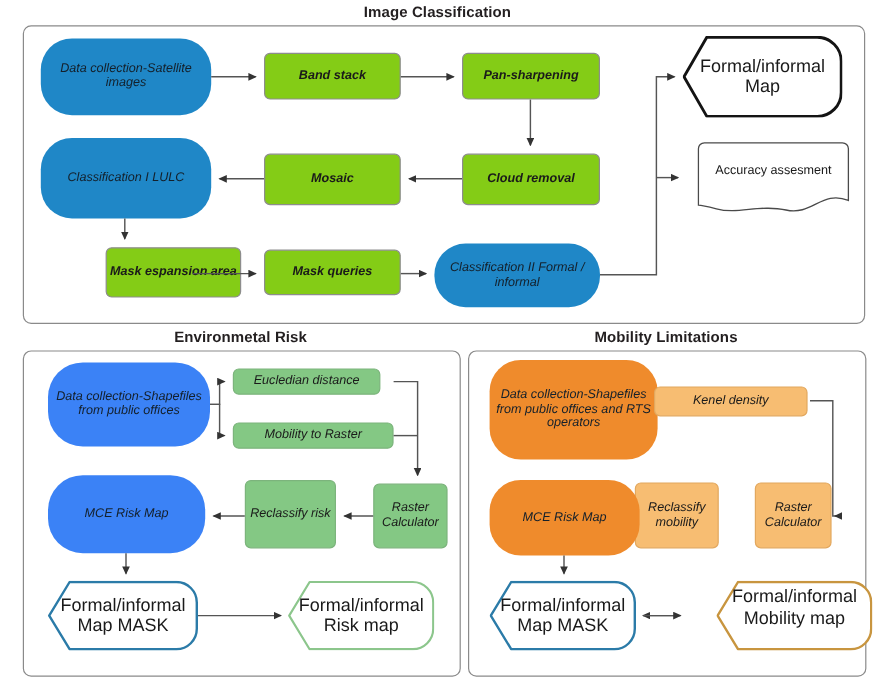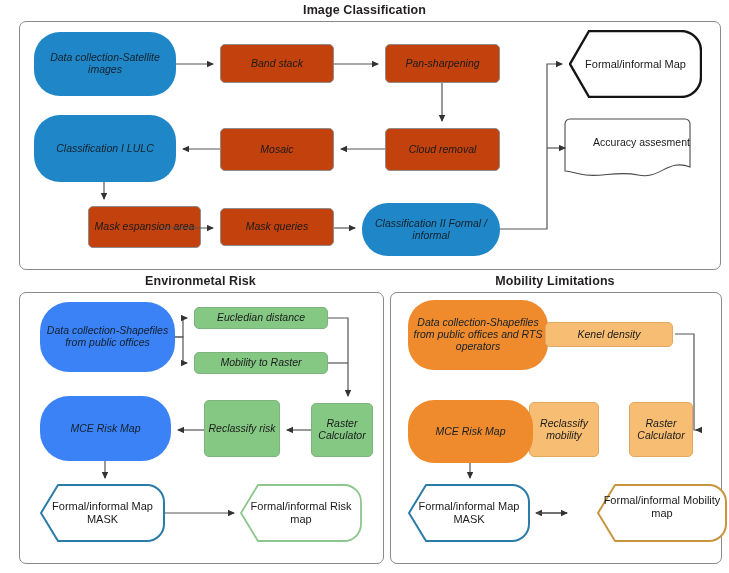--- a/index.html
+++ b/index.html
@@ -11,36 +11,36 @@
   .panel{position:absolute;border:1.6px solid #8a8a8a;border-radius:7px;background:#fff;}
 
   .svg-layer{position:absolute;left:0;top:0;width:729px;height:573px;pointer-events:none;}
 
   .node{position:absolute;box-sizing:border-box;display:flex;align-items:center;
         justify-content:center;text-align:center;line-height:1.12;}
   .node span{display:block;width:100%;padding:0 2px;}
 
   
   .proc{border:1px solid #8d8d8d;border-radius:5px;font-style:italic;font-size:10.5px;}
-  .proc.blue{background:#c2410c;}
+  .proc.blue{background:#84cc16;font-weight:bold;}
   .proc.green{background:#84c884;border-color:#7cb47c;}
   .proc.orange{background:#f7bd72;border-color:#e2a85f;}
 
   
   .term{border-radius:26px;font-style:italic;font-size:10.5px;color:#14202b;}
   .term.blue{background:#1f87c7;}
   .term.teal{background:#3b82f6;border-radius:29px;}
   .term.orange{background:#ef8b2c;}
 
   
   .hexwrap{position:absolute;}
   .hexwrap svg{position:absolute;left:0;top:0;}
   .hexlabel{position:absolute;left:0;top:0;width:100%;height:100%;
             display:flex;align-items:center;justify-content:center;text-align:center;
-            font-size:11px;line-height:1.15;color:#1a1a1a;}
+            font-size:15px;line-height:1.15;color:#1a1a1a;}
 
   
   .docwrap{position:absolute;}
   .docwrap svg{position:absolute;left:0;top:0;}
   .doclabel{position:absolute;left:0;top:0;width:100%;height:100%;
             display:flex;align-items:center;justify-content:center;text-align:center;
             font-size:10.5px;line-height:1.2;color:#1a1a1a;}
 
   .overflow-label{overflow:visible;white-space:nowrap;}
 </style>
@@ -86,36 +86,36 @@
   <span style="white-space:normal;">Classification II Formal / informal</span>
 </div>
 
 <div class="hexwrap" style="left:569px;top:30px;width:133px;height:68px;">
   <svg width="133" height="68" viewBox="0 0 133 68">
     <path d="M20 1 H112 a20 20 0 0 1 20 20 V47 a20 20 0 0 1 -20 20 H20 L1 34 Z" fill="#ffffff" stroke="#141414" stroke-width="2.4" stroke-linejoin="round"></path>
   </svg>
   <div class="hexlabel">Formal/informal Map</div>
 </div>
 
-<div class="docwrap" style="left:564px;top:118px;width:127px;height:62px;padding-left:28px;">
+<div class="docwrap" style="left:581px;top:118px;width:127px;height:62px;">
   <svg width="127" height="62" viewBox="0 0 127 62">
     <path d="M1 6 a5 5 0 0 1 5 -5 H121 a5 5 0 0 1 5 5 V49
              C104 40 96 62 74 57 C52 52 34 61 16 56 C8 54 4 53 1 53 Z" fill="#ffffff" stroke="#4a4a4a" stroke-width="1.1"></path>
   </svg>
   <div class="doclabel" style="height:48px;">Accuracy assesment</div>
 </div>
 
 <div class="panel-title" style="left:19px;top:274px;width:363px;">Environmetal Risk</div>
 <div class="panel" style="left:19px;top:292px;width:363px;height:270px;"></div>
 
 <div class="node term teal" style="left:40px;top:302px;width:135px;height:70px;">
   <span>Data collection-Shapefiles from public offices</span>
 </div>
 
-<div class="node proc green" style="left:194px;top:307px;width:134px;height:22px;">
+<div class="node proc green" style="left:194px;top:307px;width:123px;height:22px;">
   <span>Eucledian distance</span>
 </div>
 
 <div class="node proc green" style="left:194px;top:352px;width:134px;height:22px;">
   <span>Mobility to Raster</span>
 </div>
 
 <div class="node proc green" style="left:311px;top:403px;width:62px;height:54px;">
   <span>Raster Calculator</span>
 </div>
@@ -138,21 +138,21 @@
 <div class="hexwrap" style="left:240px;top:484px;width:122px;height:58px;">
   <svg width="122" height="58" viewBox="0 0 122 58">
     <path d="M18 1 H104 a17 17 0 0 1 17 17 V40 a17 17 0 0 1 -17 17 H18 L1 29 Z" fill="#ffffff" stroke="#8cc68c" stroke-width="1.8" stroke-linejoin="round"></path>
   </svg>
   <div class="hexlabel">Formal/informal Risk map</div>
 </div>
 
 <div class="panel-title" style="left:390px;top:274px;width:330px;">Mobility Limitations</div>
 <div class="panel" style="left:390px;top:292px;width:330px;height:270px;"></div>
 
-<div class="node term orange" style="left:408px;top:300px;width:140px;height:70px;">
+<div class="node term orange" style="left:408px;top:300px;width:140px;height:83px;">
   <span>Data collection-Shapefiles from public offices and RTS operators</span>
 </div>
 
 <div class="node proc orange" style="left:545px;top:322px;width:128px;height:25px;">
   <span>Kenel density</span>
 </div>
 
 <div class="node proc orange" style="left:629px;top:402px;width:64px;height:55px;">
   <span>Raster Calculator</span>
 </div>

